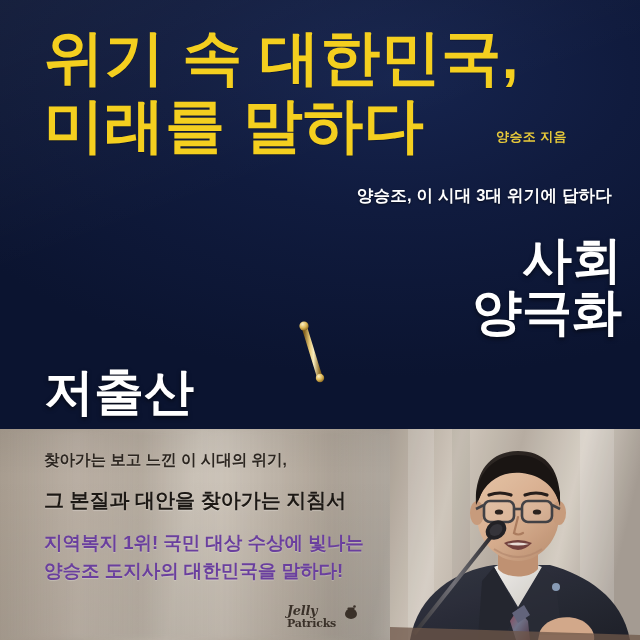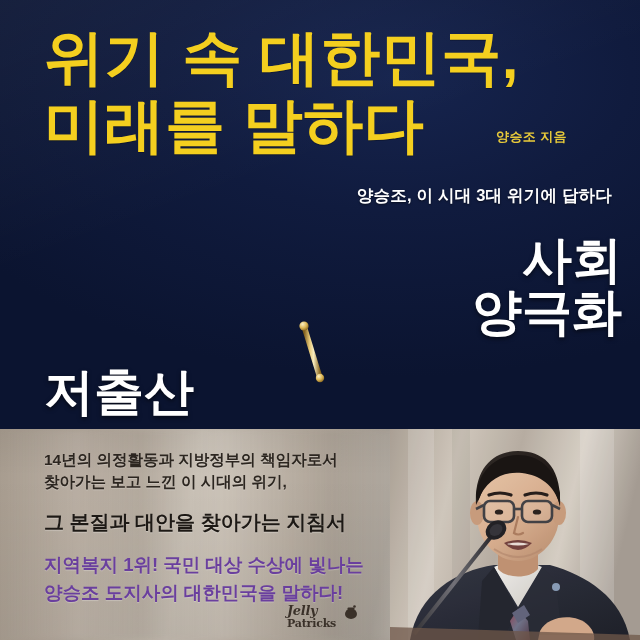--- a/index.html
+++ b/index.html
@@ -318,21 +318,20 @@
     <div>양극화</div>
   </div>
 
   <div class="script script-lowbirth">low birth rate</div>
 
   <div class="bottom-band">
     <div class="band-vstripes"></div>
     <div class="band-vignette"></div>
 
     <div class="blurb">
-      <div class="blurb-small">14년의 의정활동과 지방정부의 책임자로서</div>
       <div class="blurb-small">찾아가는 보고 느낀 이 시대의 위기,</div>
       <div class="blurb-big">그 본질과 대안을 찾아가는 지침서</div>
       <div class="blurb-purple">지역복지 1위! 국민 대상 수상에 빛나는</div>
       <div class="blurb-purple" style="margin-top:2px;">양승조 도지사의 대한민국을 말하다!</div>
     </div>
   </div>
 
   <div class="photo">
     <svg width="250" height="211" viewBox="0 0 250 211" xmlns="http://www.w3.org/2000/svg">
       <defs>

